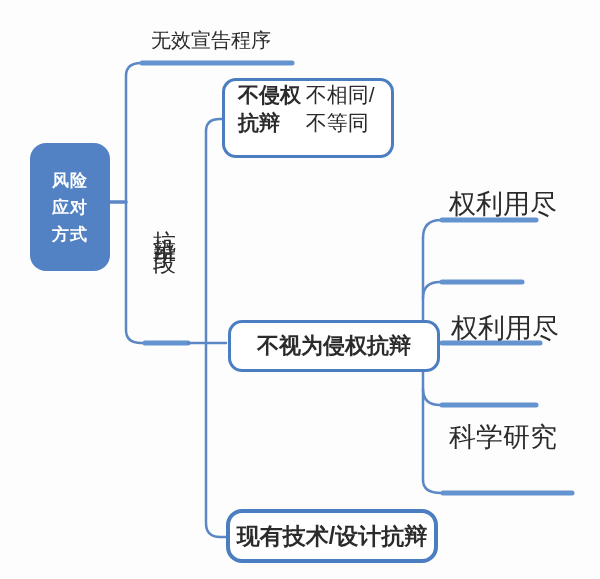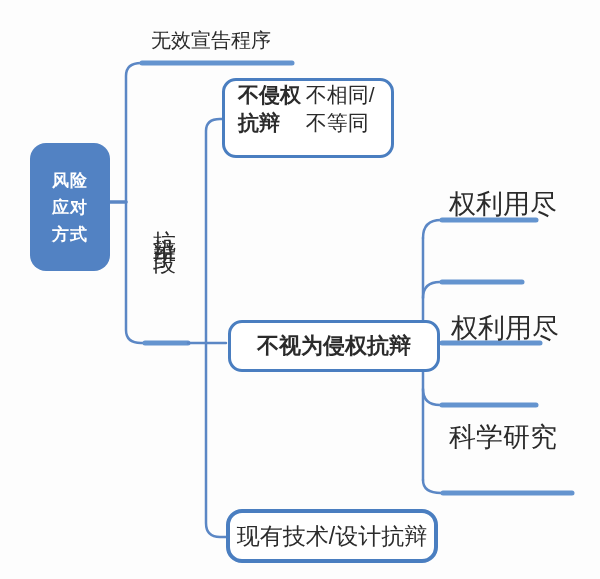--- a/index.html
+++ b/index.html
@@ -64,21 +64,21 @@
   .node-non-infringement .title{font-weight:bold;}
   .node-not-deemed{
     left:228px;top:320px;width:212px;height:52px;
     align-items:center;
     font-size:22px;font-weight:bold;
   }
   .node-prior-art{
     left:226px;top:509px;width:212px;height:54px;
     align-items:center;
     border-width:4px;border-radius:16px;
-    font-size:23px;font-weight:normal;
+    font-size:23px;font-weight:bold;
   }
 
   .leaf-1{left:449px;top:186px;}
   .leaf-2{left:451px;top:248px;}
   .leaf-3{left:451px;top:310px;}
   .leaf-4{left:449px;top:371px;margin-top:48px;}
   .leaf-5{left:449px;top:424px;width:136px;white-space:normal;line-height:28px;word-break:break-all;}
 </style>
 </head>
 <body>

